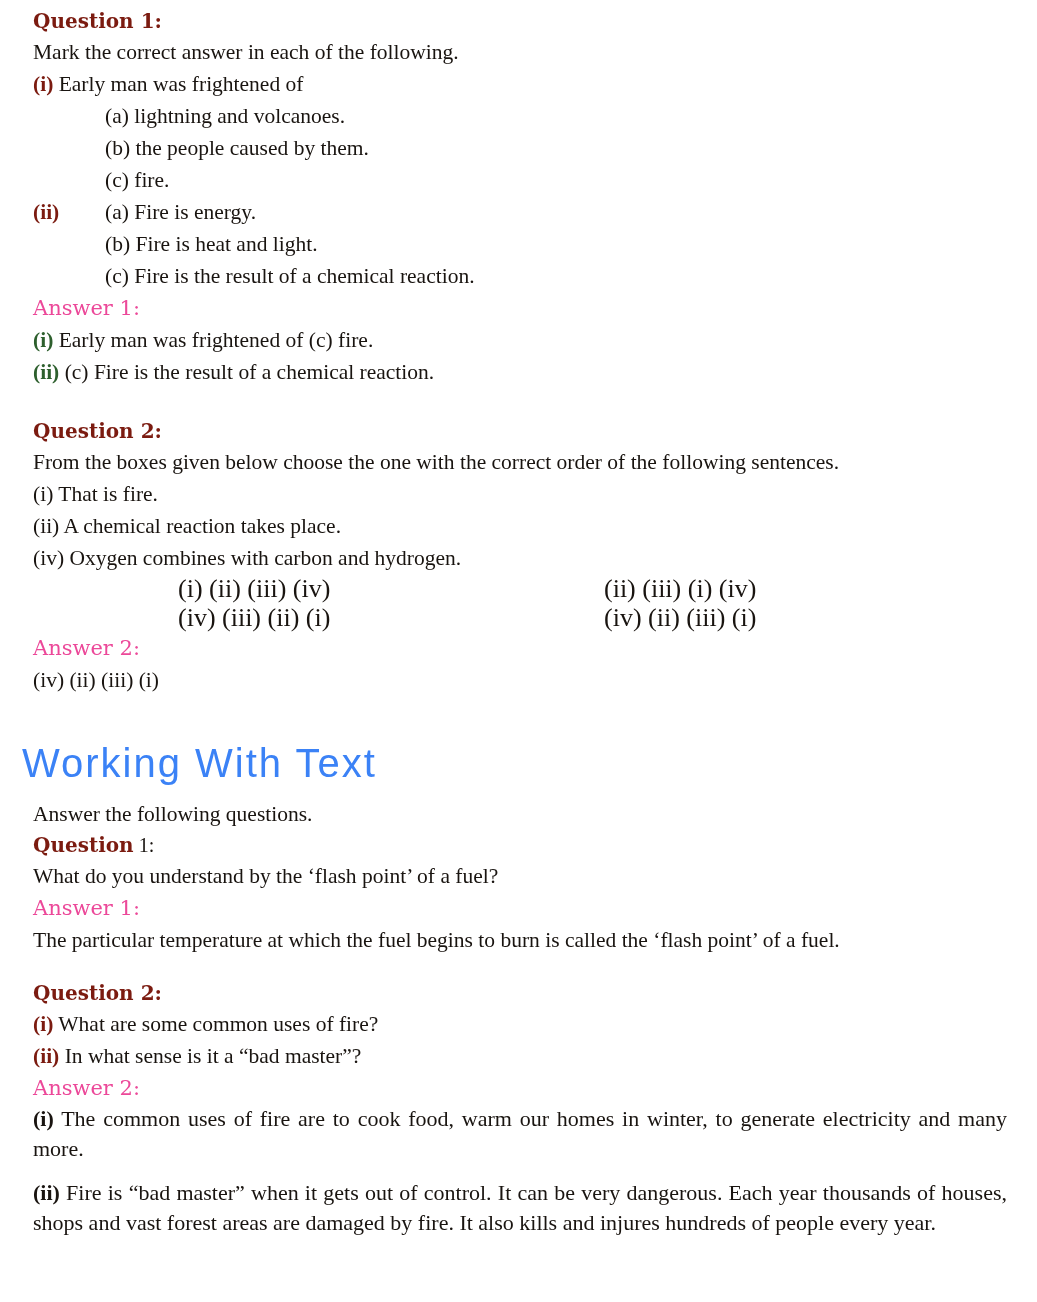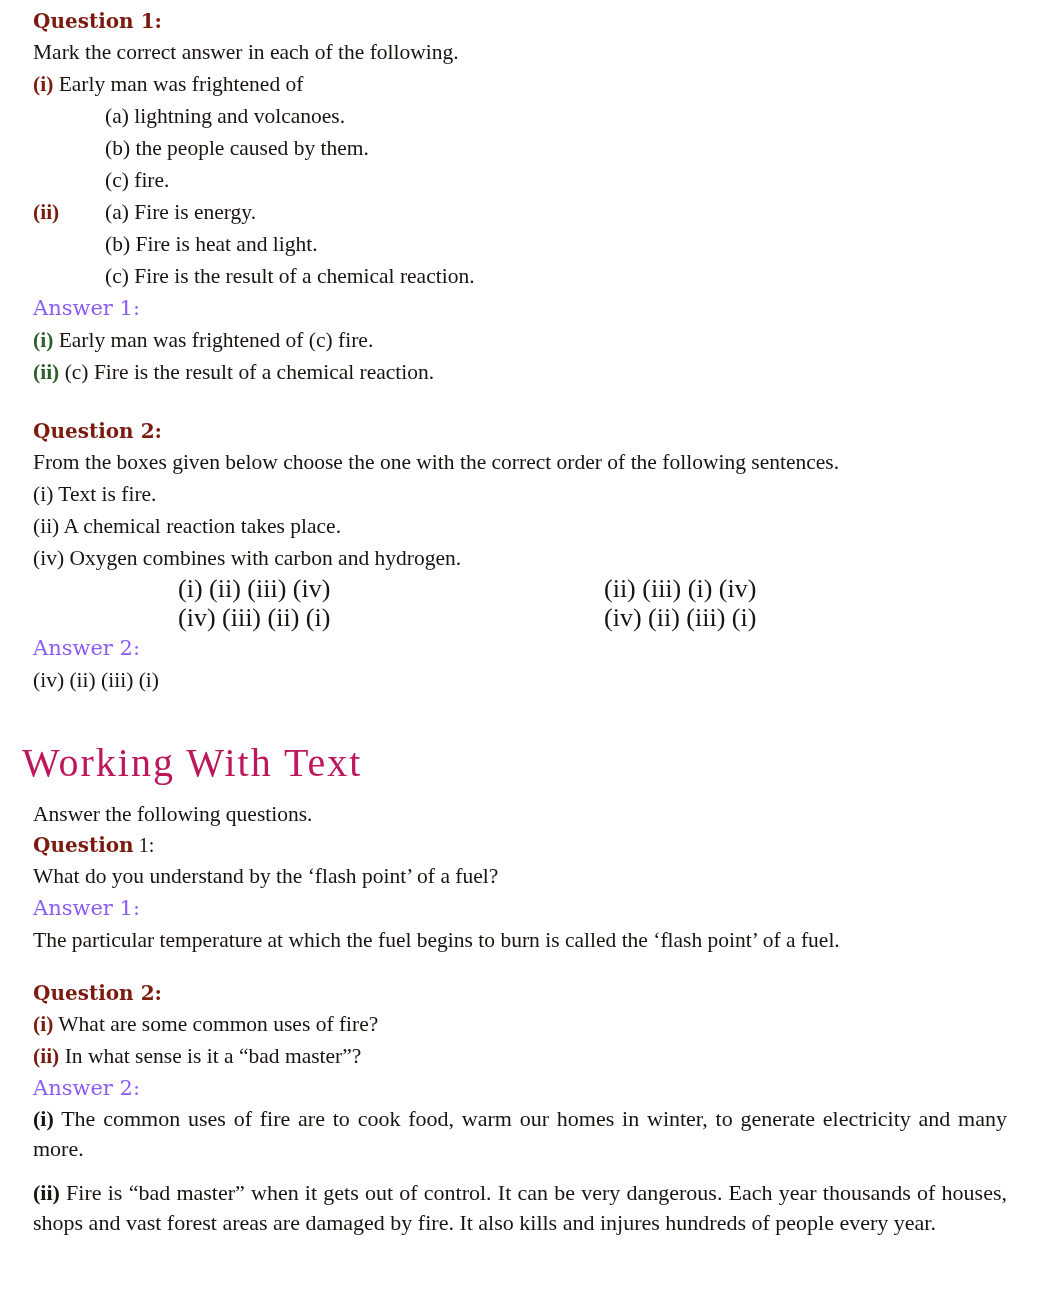--- a/index.html
+++ b/index.html
@@ -21,46 +21,46 @@
   .sec-title {
     font-family: "DejaVu Serif", serif;
     font-weight: 400;
     font-size: 29px;
     line-height: 40px;
     color: #1b2430;
     margin-bottom: 4px;
   }
   
   .wwt-title {
-    font-family: Liberation Serif, serif;
+    font-family: Liberation Sans, sans-serif;
     font-weight: 400;
     font-size: 40px;
     line-height: 46px;
     letter-spacing: 2px;
-    color: #be185d;
+    color: #3b82f6;
     margin: 44px 0 12px -11px;
   }
   .qlabel {
     font-family: "DejaVu Serif", serif;
     font-weight: 700;
     font-size: 20px;
     line-height: 30px;
     color: #7b1b10;
   }
   .qlabel .num-black {
     color: #191410;
     font-weight: 400;
     font-family: "Liberation Serif", serif;
   }
   .alabel {
     font-family: "DejaVu Serif", serif;
     font-weight: 400;
     font-size: 21px;
     line-height: 32px;
-    color: #8b5cf6;
+    color: #ec4899;
   }
   .body {
     font-size: 21.5px;
     line-height: 32px;
   }
   .red-num   { color: #7b1b10; font-weight: 700; }
   .green-num { color: #2d5f2d; font-weight: 700; }
   .bold-num  { color: #191410; font-weight: 700; }
   .opt { padding-left: 72px; }
   .part-block { position: relative; }
@@ -109,21 +109,21 @@
   </p>
   <p class="body">
     <span class="green-num">(ii)</span>
     <span>(c) Fire is the result of a chemical reaction.</span>
   </p>
 
   <div class="qlabel mt-q2">Question 2:</div>
 
   <p class="body">From the boxes given below choose the one with the correct order of the following sentences.</p>
 
-  <p class="body">(i) Text is fire.</p>
+  <p class="body">(i) That is fire.</p>
   <p class="body">(ii) A chemical reaction takes place.</p>
   <p class="body">(iv) Oxygen combines with carbon and hydrogen.</p>
 
   <div class="choices">
     <div class="choice-row">
       <span class="choice-left">(i) (ii) (iii) (iv)</span>
       <span class="choice-right">(ii) (iii) (i) (iv)</span>
     </div>
     <div class="choice-row">
       <span class="choice-left">(iv) (iii) (ii) (i)</span>

